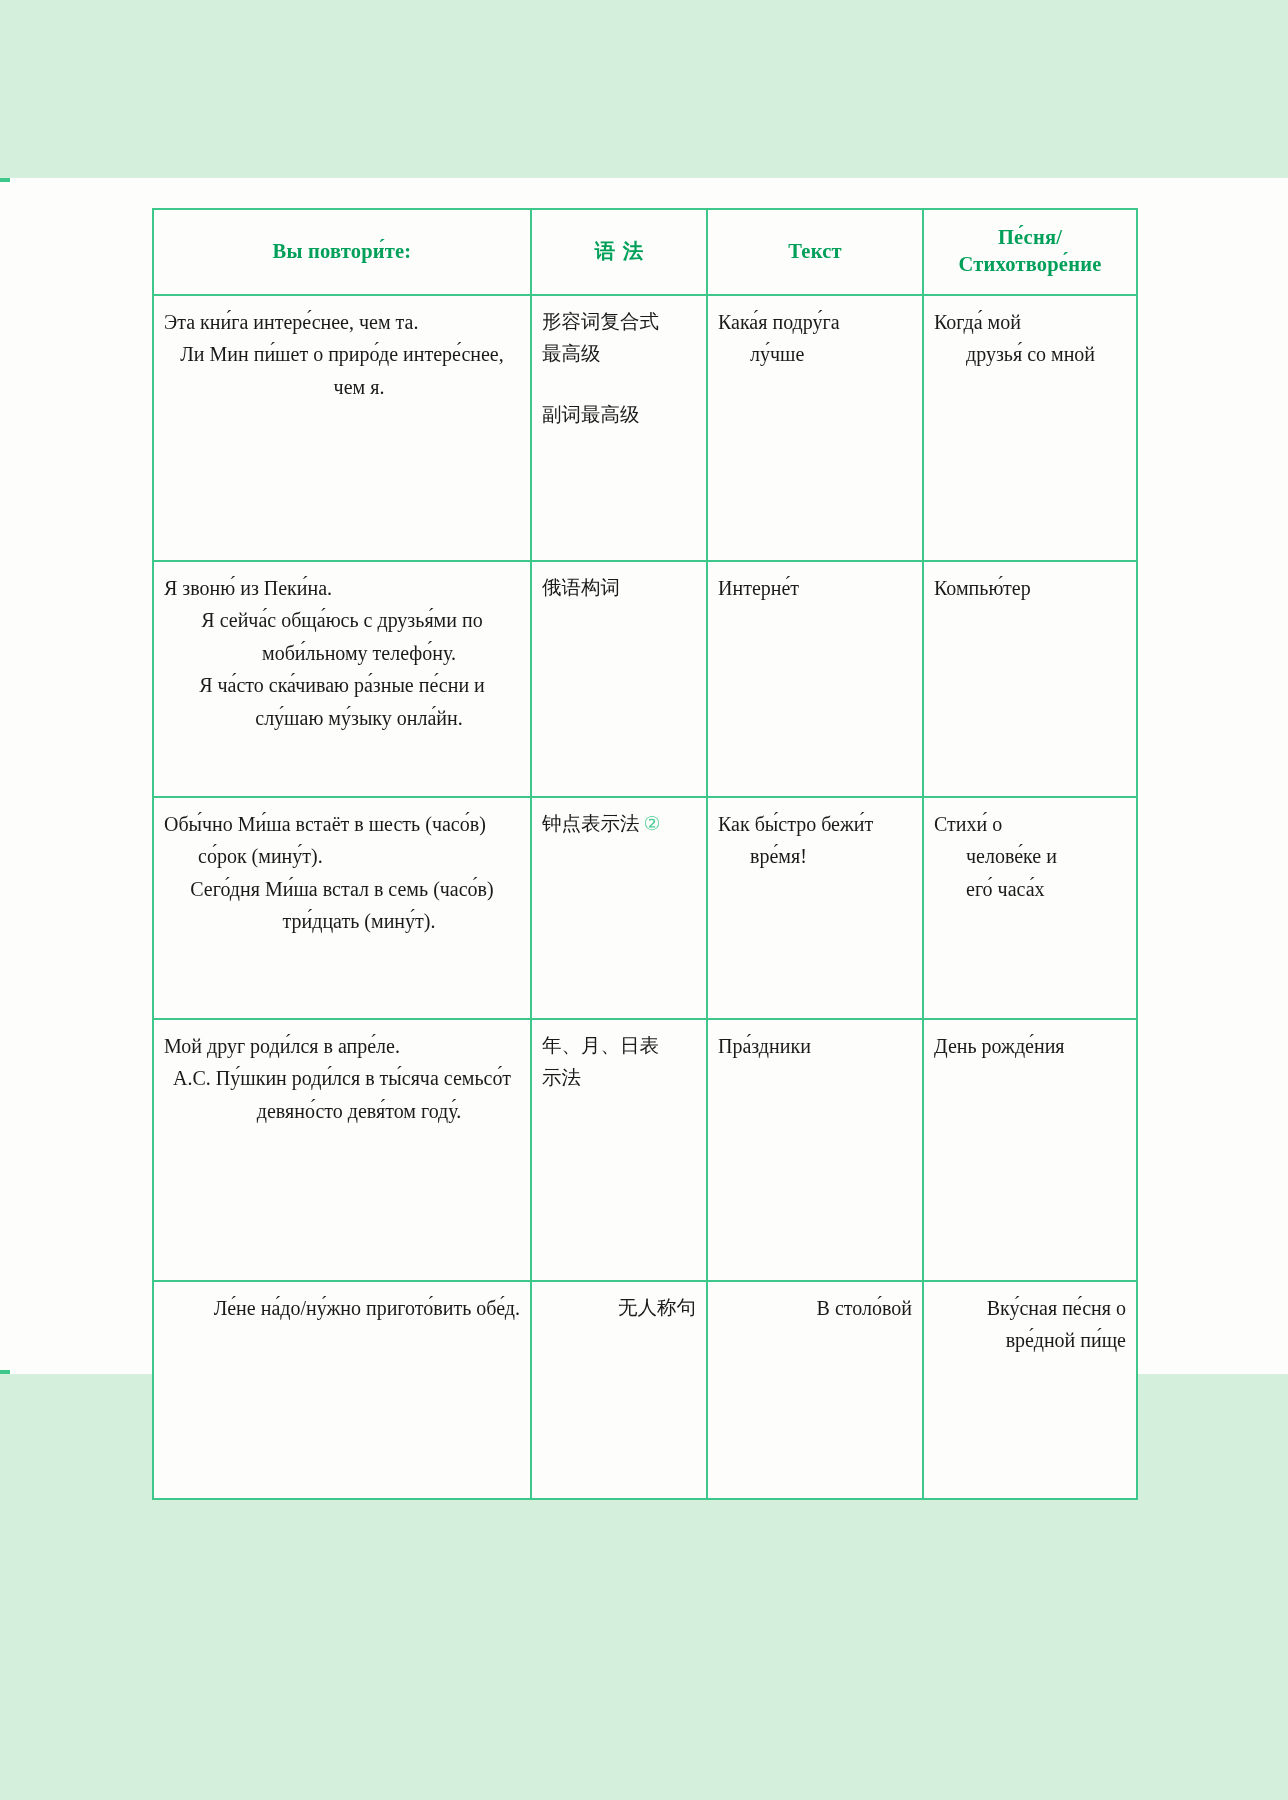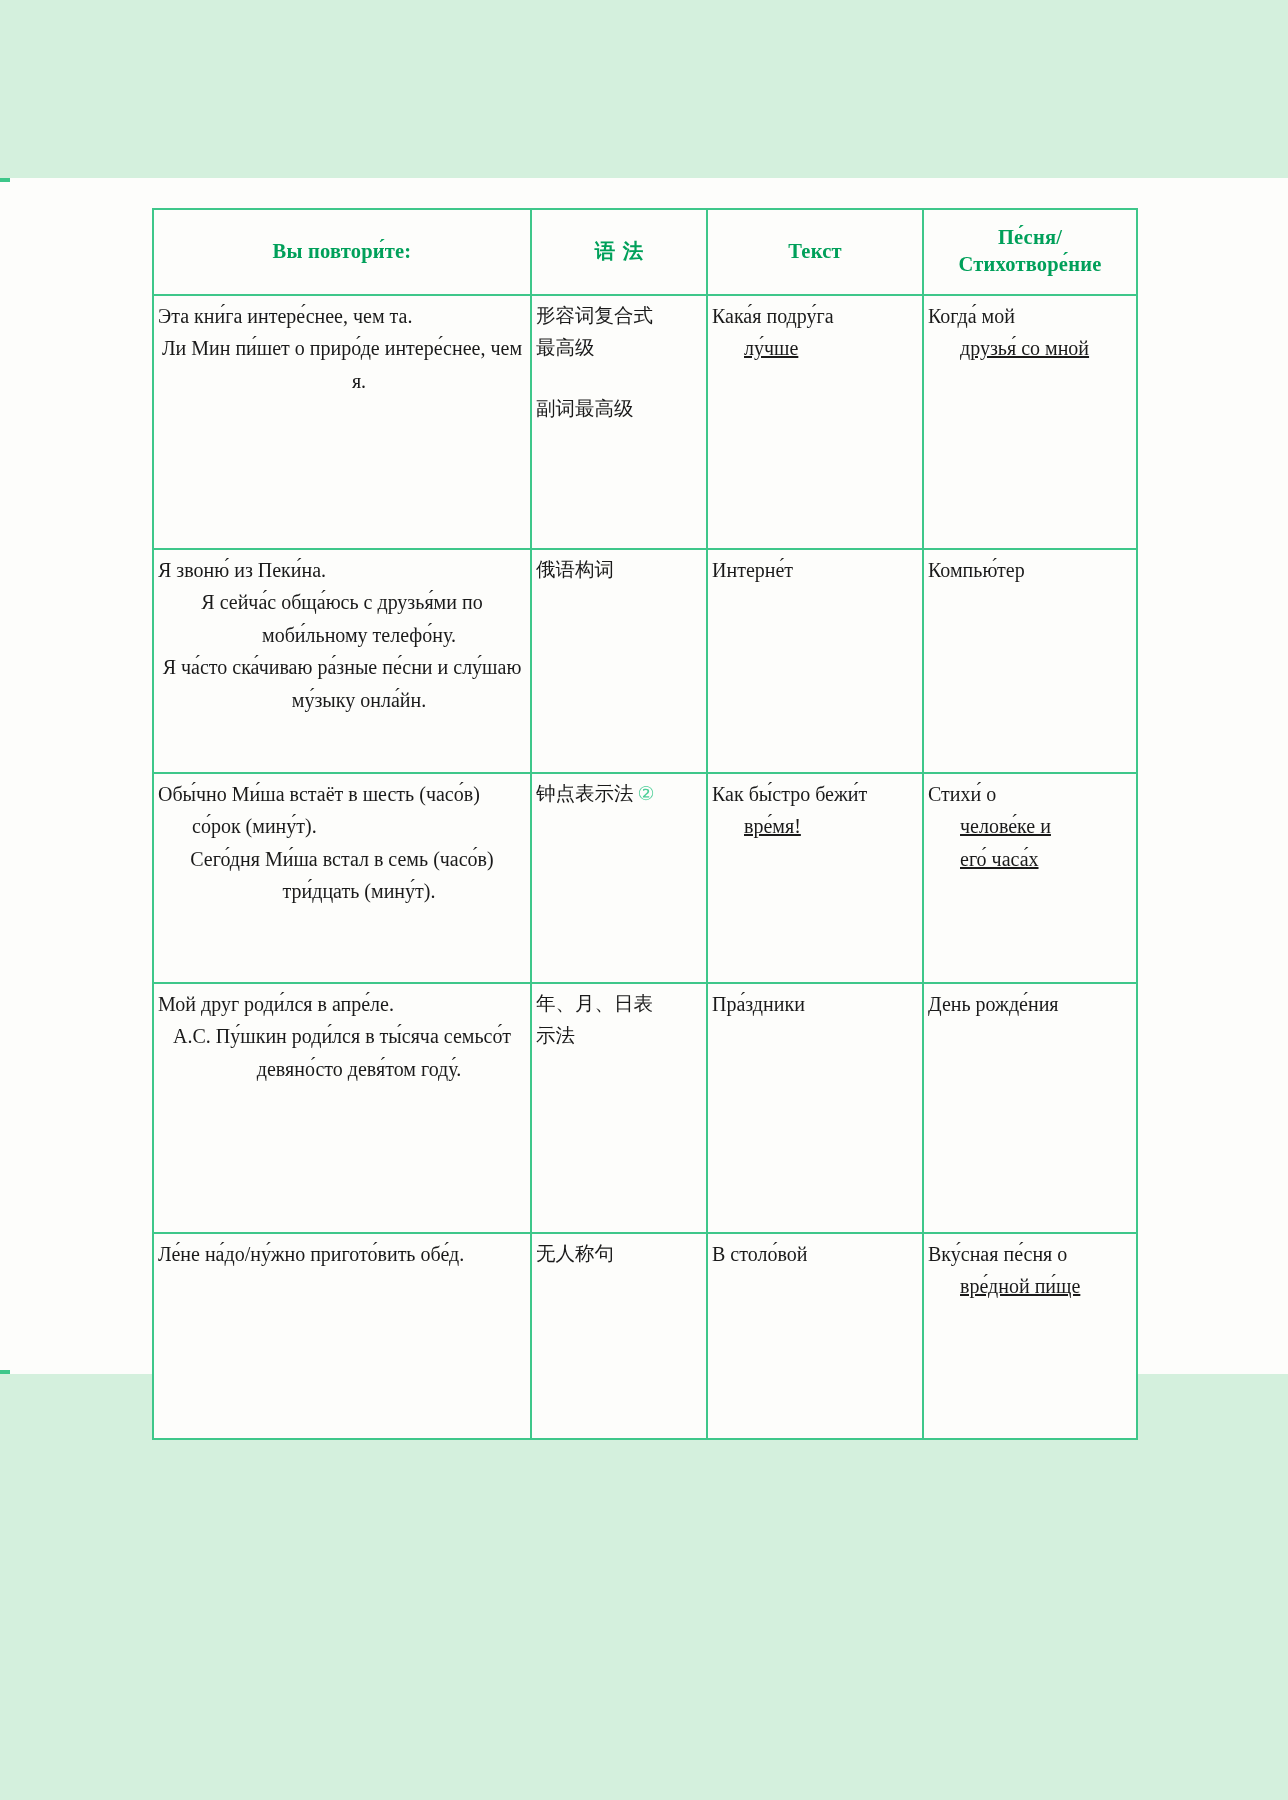--- a/index.html
+++ b/index.html
@@ -65,21 +65,21 @@
   }
   #lesson-table col.c-review   { width: 378px; }
   #lesson-table col.c-grammar  { width: 176px; }
   #lesson-table col.c-text     { width: 216px; }
   #lesson-table col.c-song     { width: 214px; }
 
   #lesson-table th,
   #lesson-table td {
     border: 2px solid #3ec78a;
     vertical-align: top;
-    padding: 4px;
+    padding: 10px;
   }
 
   
   #lesson-table thead th {
     text-align: center;
     vertical-align: middle;
     color: #00a05a;
     font-weight: bold;
     padding: 14px 6px 16px 6px;
     font-size: 20.5px;
@@ -122,35 +122,35 @@
     display: block;
     padding-left: 34px;
     text-indent: -34px;
   }
   .hang + .hang { margin-top: 0; text-align: center; }
 
   .plain { display: block; }
   .gap   { display: block; height: 30px; }
 
   
-  .ind1 { display: block; padding-left: 32px; text-decoration: underline; }
+  .ind1 { display: block; padding-left: 32px; }
 
   
   .marker {
     color: #4ecf98;
     font-size: 19px;
     padding-left: 4px;
   }
 
   
   tr.r1 td { height: 244px; }
   tr.r2 td { height: 214px; }
   tr.r3 td { height: 200px; margin-top: 48px; }
   tr.r4 td { height: 240px; margin-top: 19px; }
-  tr.r5 td { height: 196px; }
+  tr.r5 td { height: 196px; text-align: right; }
 </style>
 </head>
 <body>
 
 <div id="page-bg"></div>
 <div id="white-field"></div>
 <div class="edge-rule" id="edge-rule-top"></div>
 <div class="edge-rule" id="edge-rule-bottom"></div>
 
 <table id="lesson-table">

